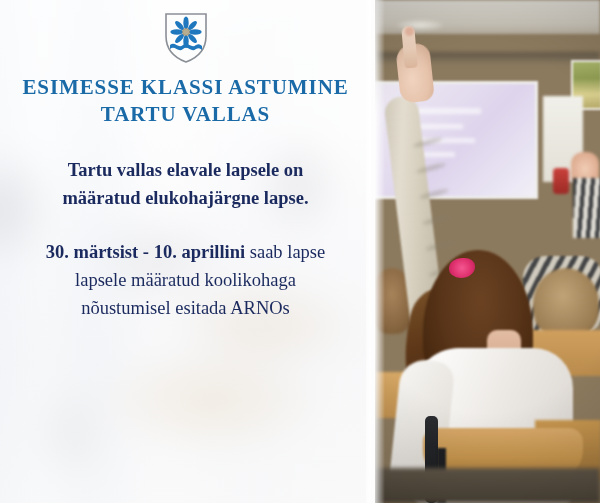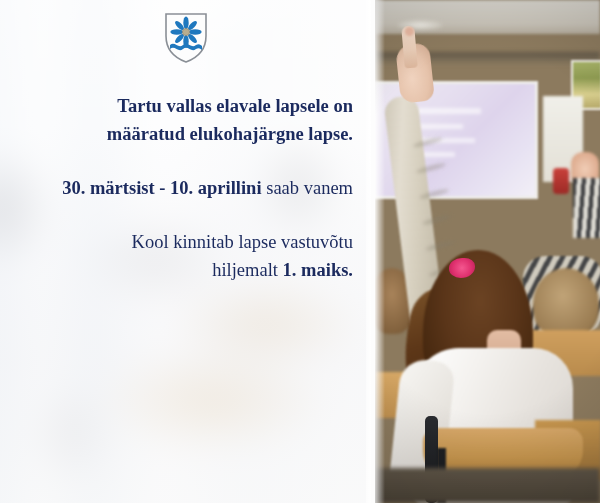--- a/index.html
+++ b/index.html
@@ -95,21 +95,20 @@
     letter-spacing: 0.9px;
     line-height: 1.28;
     text-transform: uppercase;
   }
   .title .t-line { display: block; white-space: nowrap; }
 
   
   .body-wrap {
     margin-top: 28px;
     color: #1b2a5e;
-    text-align: right;
   }
   .para {
     font-family: "Liberation Serif", serif;
     font-size: 18.5px;
     line-height: 1.52;
     color: #1b2a5e;
   }
   .para + .para { margin-top: 26px; }
   .para.lead { font-weight: bold; }
   .para b { font-weight: bold; }
@@ -370,36 +369,38 @@
             <ellipse cx="6.5" cy="-6.5" rx="5.8" ry="2.5" transform="rotate(-45 6.5 -6.5)"></ellipse>
             <ellipse cx="-6.5" cy="6.5" rx="5.8" ry="2.5" transform="rotate(-45 -6.5 6.5)"></ellipse>
           </g>
           <circle cx="0" cy="0" r="3.6" fill="#b8ad8e" stroke="#8f8772" stroke-width="0.7"></circle>
         </g>
         <path d="M7 33 C12 29 15 37 20 33 C25 29 28 37 33 33 C36 31 38 33 39 34
                  L39 38 C38 37 36 35 33 37 C28 41 25 33 20 37 C15 41 12 33 7 37 Z" fill="#1f78be"></path>
       </svg>
     </div>
 
+    <h1 class="title">
+      <span class="t-line">ESIMESSE KLASSI ASTUMINE</span>
+      <span class="t-line">TARTU VALLAS</span>
+    </h1>
 
     <div class="body-wrap">
 
       <p class="para lead">
         <span class="line">Tartu vallas elavale lapsele on</span>
         <span class="line">määratud elukohajärgne lapse.</span>
       </p>
 
       <p class="para">
-        <span class="line"><b>30. märtsist - 10. aprillini</b><span> saab vanem</span></span>
+        <span class="line"><b>30. märtsist - 10. aprillini</b><span> saab lapse</span></span>
+        <span class="line">lapsele määratud koolikohaga</span>
+        <span class="line">nõustumisel esitada ARNOs</span>
       </p>
 
-      <p class="para">
-        <span class="line">Kool kinnitab lapse vastuvõtu</span>
-        <span class="line"><span>hiljemalt </span><b>1. maiks.</b></span>
-      </p>
 
     </div>
   </div>
 
   <div class="gap-strip"></div>
 
   <div class="photo">
     <div class="ph wall2"></div>
     <div class="ph ceiling"></div>
     <div class="ph ceil-light"></div>

